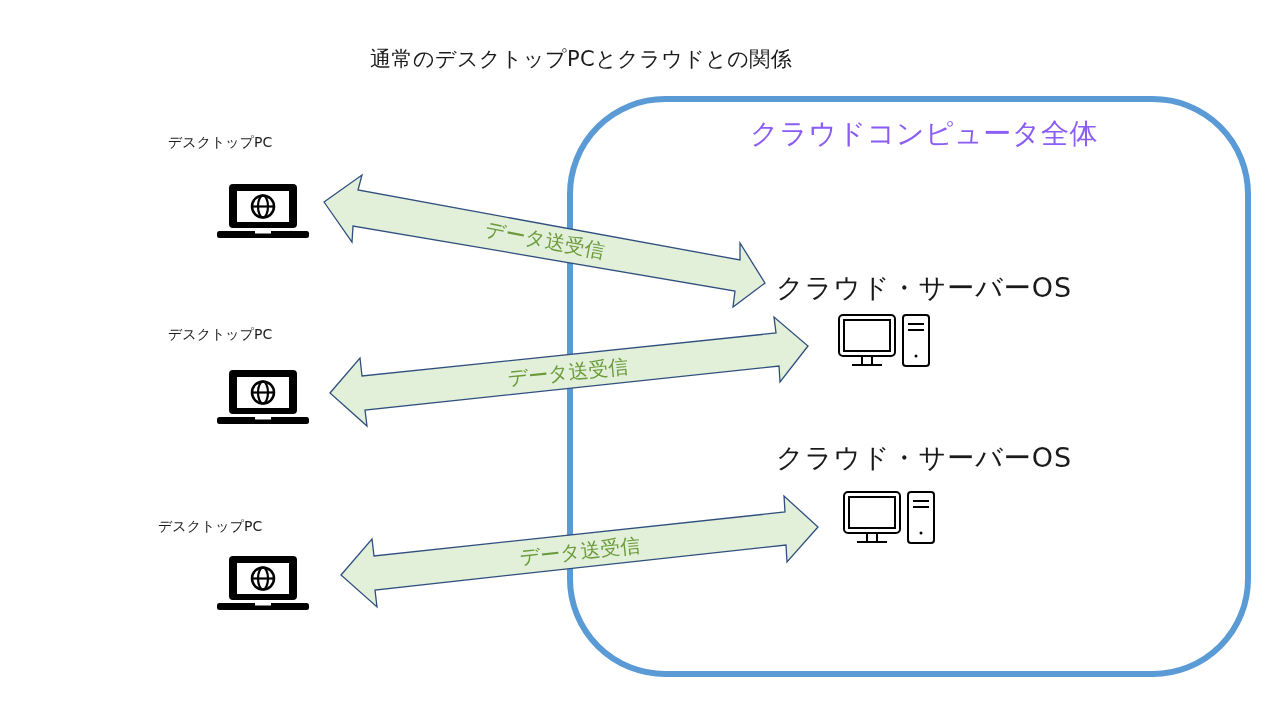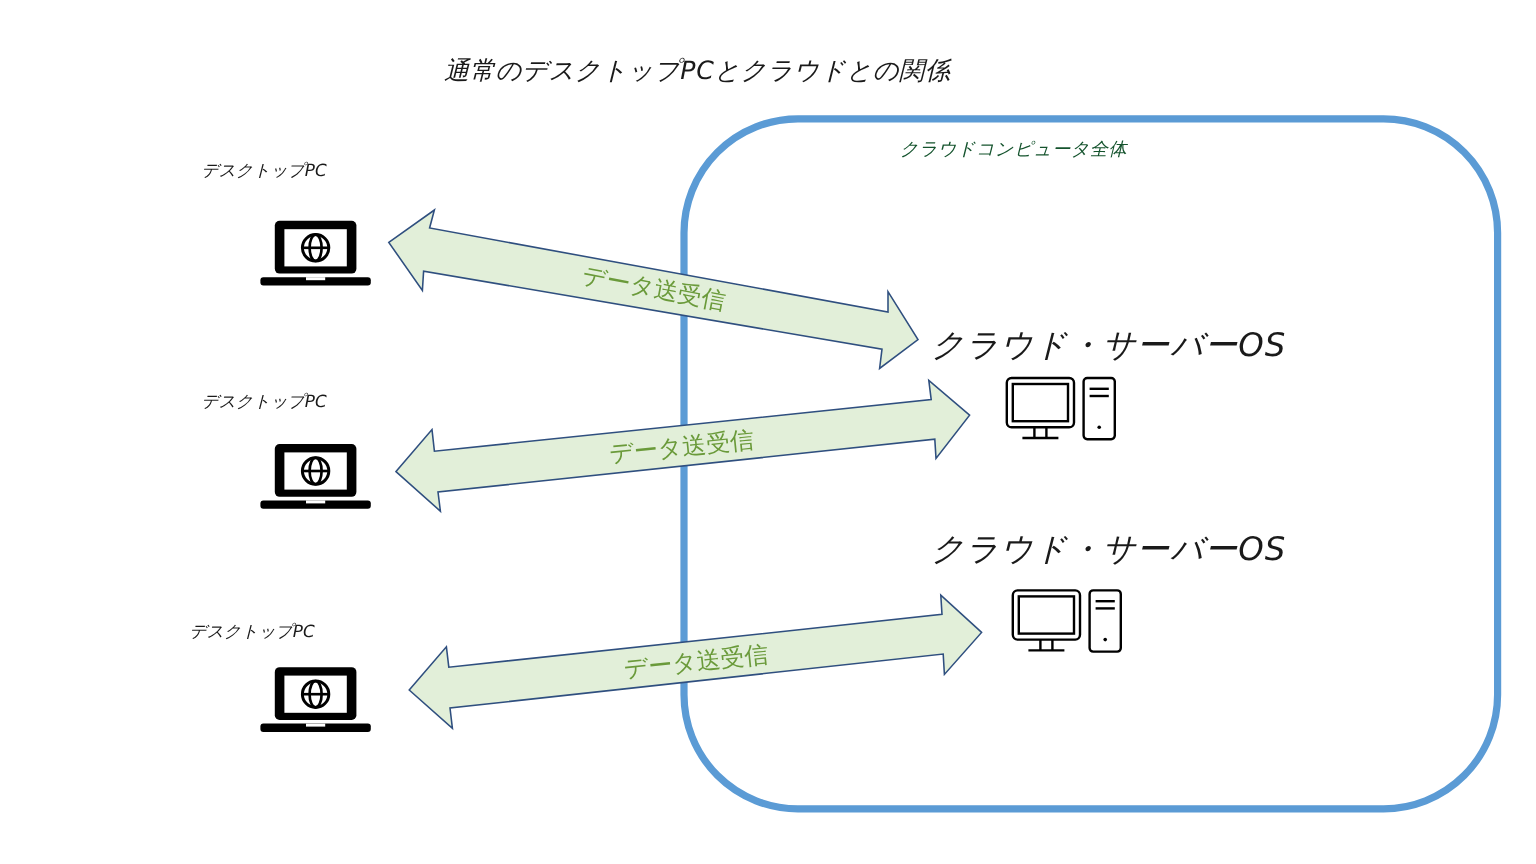--- a/index.html
+++ b/index.html
@@ -1,21 +1,21 @@
 <!DOCTYPE html>
 <html><head>
 <meta charset="utf-8">
 <style>
   html, body { margin: 0; padding: 0; background: #ffffff; }
   body { width: 1280px; height: 720px; position: relative; overflow: hidden;
          font-family: "DejaVu Sans", "Liberation Sans", sans-serif; color: #1a1a1a; }
-  .abs { position: absolute; white-space: nowrap; font-style: italic; }
+  .abs { position: absolute; white-space: nowrap; }
   .title { left: 370px; top: 45px; font-size: 21px; letter-spacing: 0.5px; }
   .pc-label { font-size: 14px; }
-  .cloud-label { left: 750px; top: 115px; font-size: 15px; color: #14532d; letter-spacing: 0.5px; }
+  .cloud-label { left: 750px; top: 115px; font-size: 28px; color: #8b5cf6; letter-spacing: 0.5px; }
   .server-label { font-size: 27px; letter-spacing: 1px; }
   svg#diagram { position: absolute; left: 0; top: 0; }
   .arrow-text { font-size: 20px; fill: #6a9a3a; font-family: "DejaVu Sans", "Liberation Sans", sans-serif; }
 </style>
 </head>
 <body>
 
 <div class="abs title">通常のデスクトップPCとクラウドとの関係</div>
 
 <svg id="diagram" width="1280" height="720" viewBox="0 0 1280 720">

